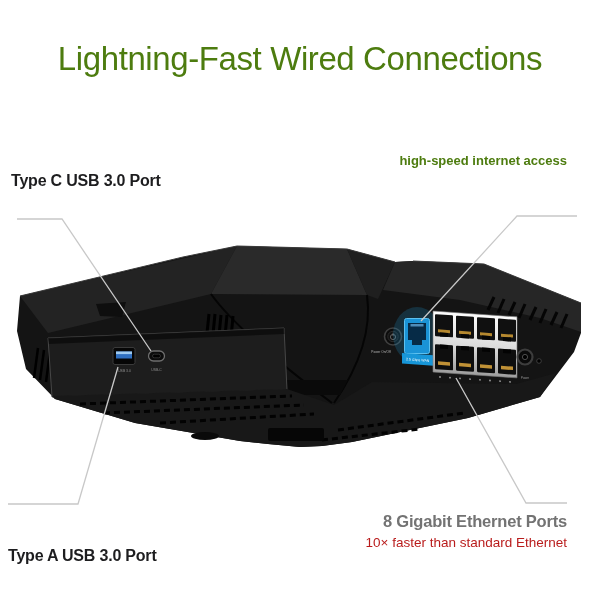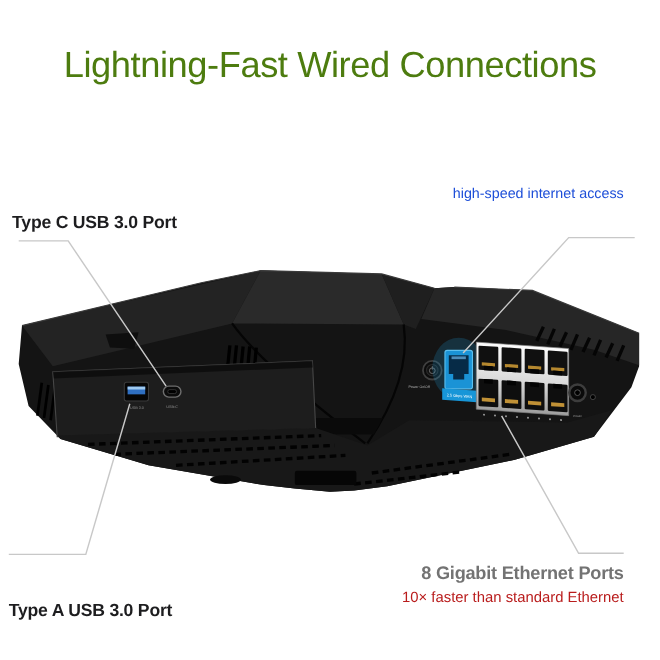--- a/index.html
+++ b/index.html
@@ -4,23 +4,23 @@
 <style>
   html,body{margin:0;padding:0;background:#fff;}
   .stage{position:relative;width:600px;height:600px;background:#ffffff;overflow:hidden;
          font-family:"Liberation Sans",sans-serif;}
   .title{position:absolute;top:40px;left:0;right:0;text-align:center;
          font-size:33px;font-weight:500;color:#4d7c0f;letter-spacing:-0.4px;}
   .wan-callout{position:absolute;top:150px;right:33px;text-align:right;color:#1e9bd7;}
   .wan-row{display:flex;align-items:baseline;justify-content:flex-end;gap:7px;}
   .wan-value{font-size:46px;font-weight:700;letter-spacing:-1.5px;line-height:0.85;}
   .wan-unit{font-size:23px;font-weight:700;letter-spacing:-0.2px;}
-  .wan-sub{font-size:13px;color:#1d4ed8;margin-top:18px;font-weight:400;}
+  .wan-sub{font-size:13px;color:#4d7c0f;margin-top:3px;font-weight:700;}
   .port-label{position:absolute;font-size:16px;font-weight:600;color:#1d1d1f;letter-spacing:-0.2px;}
-  .usbc-label{left:11px;top:194px;}
+  .usbc-label{left:11px;top:172px;}
   .usba-label{left:8px;top:503px;margin-top:44px;}
   .eth-callout{position:absolute;right:33px;top:512px;text-align:right;}
   .eth-main{font-size:16.5px;font-weight:600;color:#737373;letter-spacing:-0.2px;}
   .eth-sub{font-size:13.5px;color:#b91c1c;margin-top:4px;text-align:center;}
   svg.scene{position:absolute;left:0;top:0;}
   svg text{font-family:"Liberation Sans",sans-serif;}
 </style>
 </head>
 <body>
 

